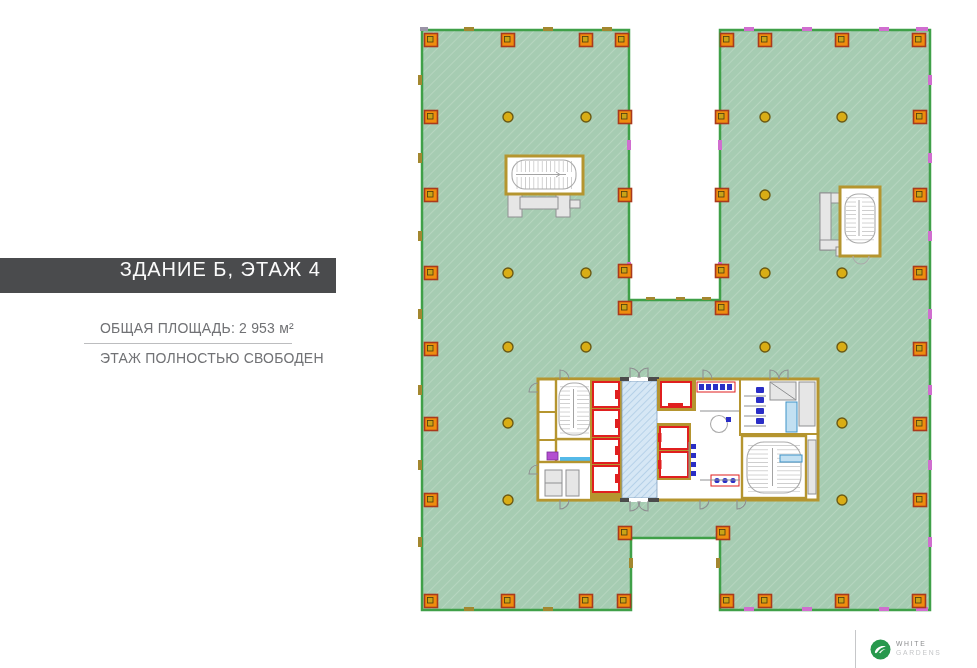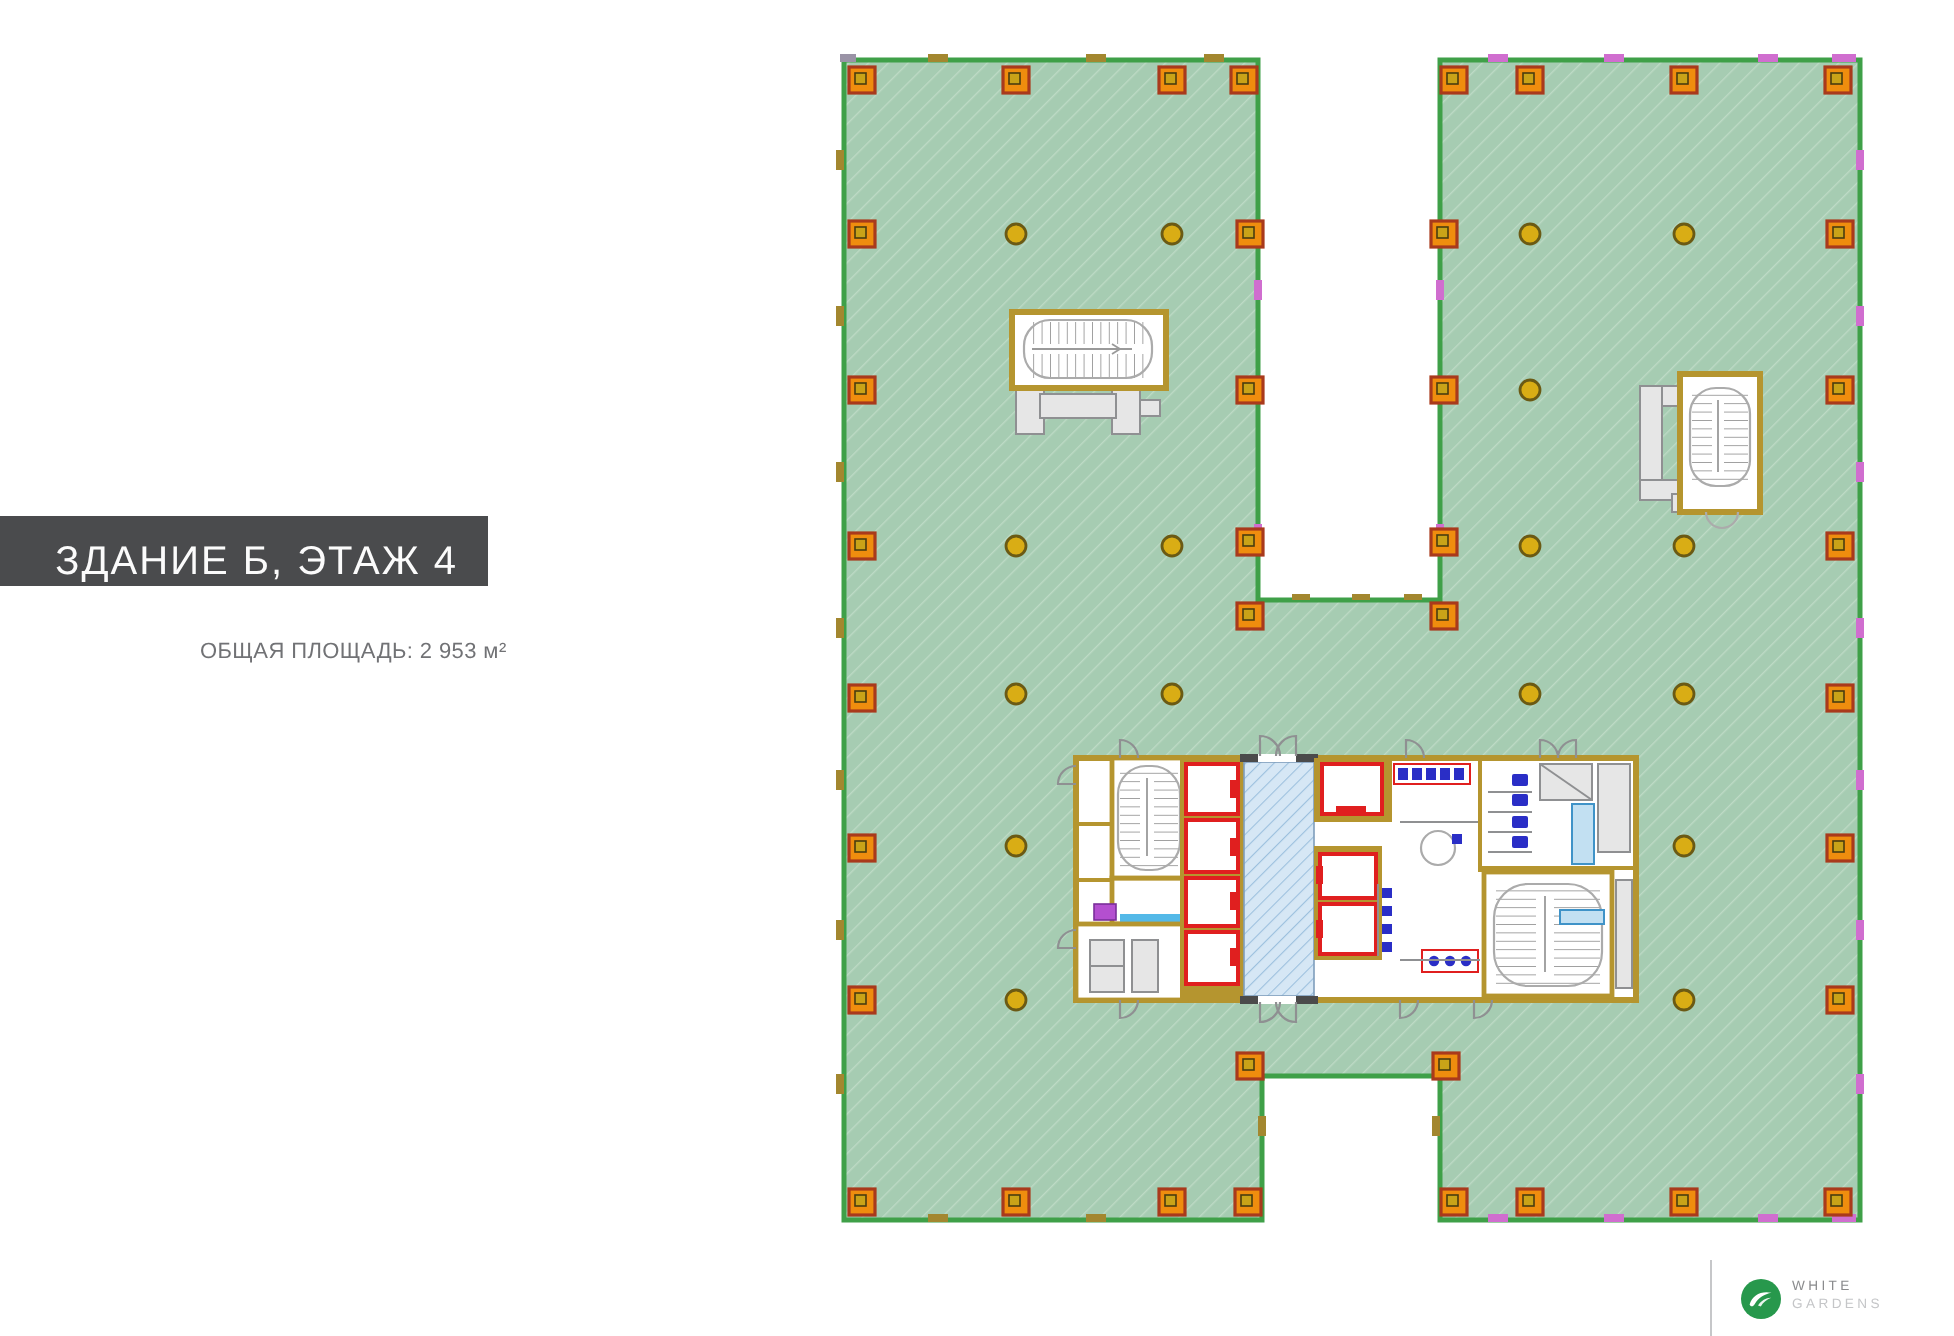--- a/index.html
+++ b/index.html
@@ -1,25 +1,25 @@
 <!DOCTYPE html>
 <html style="--floor-fill: #a6ccb2; --floor-hatch: #bddac5; --floor-border: #3fa048; --column-orange: #ef8d0e; --column-border: #a93a1c; --column-inner: #c9a318; --circle-fill: #d9ad15; --circle-border: #6b5a14; --wall-tan: #b5952f; --elevator-red: #e01f1f; --lobby-blue-bg: #d6e7f5; --lobby-blue-line: #9cc0de; --fixture-blue: #2a2ec6; --counter-cyan: #54b9e8; --sink-purple: #b44fd0; --marker-magenta: #d06ecf; --marker-tan: #a3872f; --detail-gray: #8f9092; --title-bar: #4a4b4d; --text-gray: #717275; --rule-gray: #bcbdbf; --logo-green: #27984c; --logo-text-dark: #8a8b8d; --logo-text-light: #c5c6c8;"><head>
 <meta charset="utf-8">
 <style>
   html,body{margin:0;padding:0;background:#fff;}
   .page{position:relative;width:977px;height:668px;background:#fff;overflow:hidden;
         font-family:"Liberation Sans",sans-serif;}
 
   
-  .title-bar{position:absolute;left:0;top:258px;width:244px;height:35px;
-             background:var(--title-bar);display:flex;align-items:flex-end;justify-content:flex-end;}
+  .title-bar{position:absolute;left:0;top:258px;width:336px;height:35px;
+             background:var(--title-bar);display:flex;align-items:flex-start;justify-content:flex-end;}
   .title-bar span{color:#fbfbfb;font-size:20px;font-weight:300;letter-spacing:1px;
                   padding-right:15px;white-space:nowrap;}
   .info-panel{position:absolute;left:84px;top:314px;width:208px;color:var(--text-gray);
-              font-size:11px;letter-spacing:.2px;}
+              font-size:14px;letter-spacing:.2px;}
   .info-row{padding:6px 0 7px 16px;white-space:nowrap;}
   .info-row + .info-row{border-top:1px solid var(--rule-gray);}
 
   
   .logo{position:absolute;left:855px;top:629px;height:40px;display:flex;align-items:center;}
   .logo-rule{width:1px;height:38px;background:#c6c7c9;margin-right:14px;}
   .logo-mark{width:21px;height:21px;margin-right:5px;}
   .logo-text{display:flex;flex-direction:column;font-size:6.8px;letter-spacing:1.7px;line-height:1.3;}
   .logo-line1{color:var(--logo-text-dark);}
   .logo-line2{color:var(--logo-text-light);}
@@ -333,20 +333,21 @@
       </g>
     </g>
   </svg>
 
   <div class="title-bar">
     <span>ЗДАНИЕ Б, ЭТАЖ 4</span>
   </div>
 
   <div class="info-panel">
     <div class="info-row">ОБЩАЯ ПЛОЩАДЬ: 2 953 м²</div>
+    <div class="info-row">ЭТАЖ ПОЛНОСТЬЮ СВОБОДЕН</div>
   </div>
 
   <div class="logo">
     <div class="logo-rule"></div>
     <div class="logo-mark">
       <svg width="21" height="21" viewBox="0 0 21 21">
         <circle cx="10.5" cy="10.5" r="10" fill="var(--logo-green)"></circle>
         <path d="M4.8,13.2 C6.2,8.6 10.6,6.2 15.8,7.4 C12.2,8.0 9.2,9.9 7.4,13.0 C6.5,14.5 5.4,14.5 4.8,13.2 Z" fill="#fff"></path>
         <path d="M9,13.8 C10.6,11.2 13.2,9.8 15.6,9.9 C13.4,10.8 11.6,12.2 10.4,14.2 Z" fill="#fff" opacity="0.9"></path>
       </svg>

